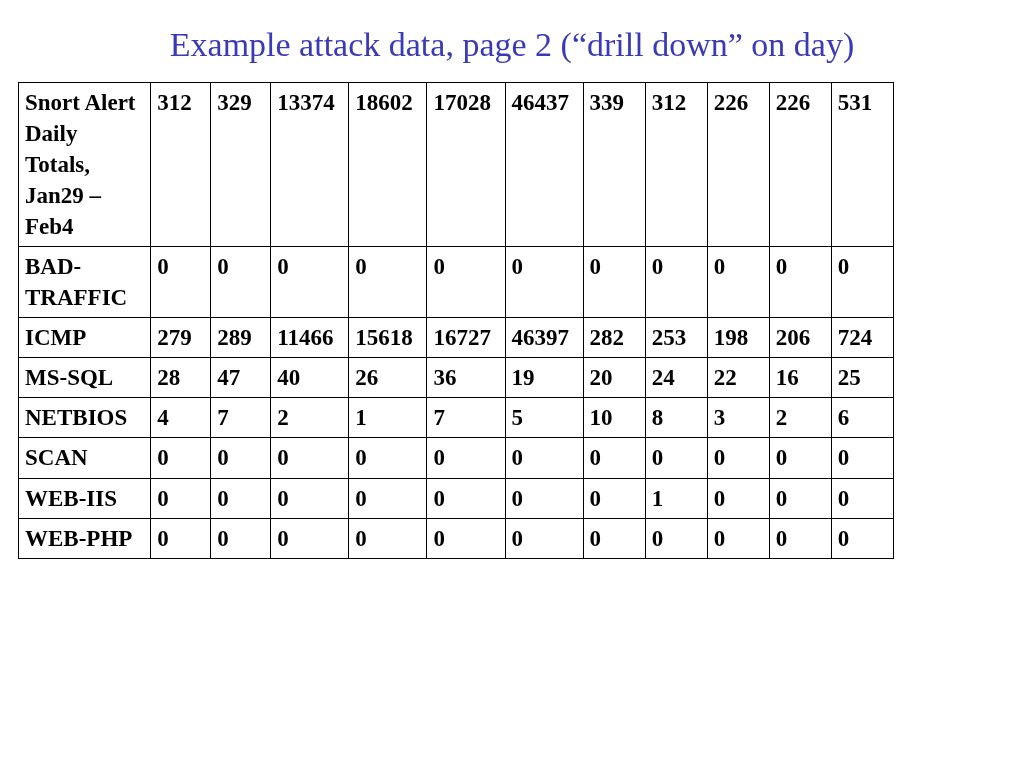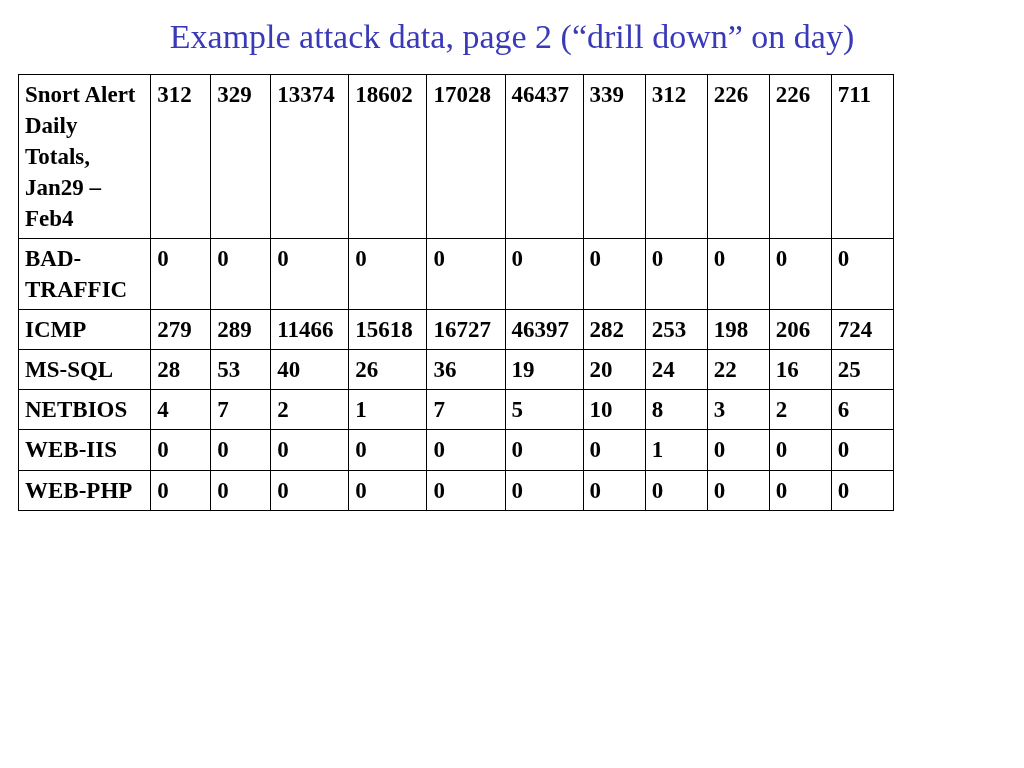--- a/index.html
+++ b/index.html
@@ -4,21 +4,21 @@
 <style>
   body {
     margin: 0;
     padding: 0;
     width: 1024px;
     height: 768px;
     background: #ffffff;
     font-family: "Times New Roman", Times, serif;
   }
   .slide {
-    padding: 12px 18px 0 18px;
+    padding: 20px 18px 0 18px;
   }
   .title {
     font-size: 34px;
     color: #3a3ab8;
     text-align: center;
     margin: 6px 0 18px 0;
     font-weight: normal;
   }
   table.data {
     border-collapse: collapse;
@@ -77,21 +77,21 @@
           <td>312</td>
           <td>329</td>
           <td>13374</td>
           <td>18602</td>
           <td>17028</td>
           <td>46437</td>
           <td>339</td>
           <td>312</td>
           <td>226</td>
           <td>226</td>
-          <td>711</td>
+          <td>531</td>
         </tr>
         <tr>
           <td>BAD-TRAFFIC</td>
           <td>0</td>
           <td>0</td>
           <td>0</td>
           <td>0</td>
           <td>0</td>
           <td>0</td>
           <td>0</td>
@@ -110,21 +110,21 @@
           <td>46397</td>
           <td>282</td>
           <td>253</td>
           <td>198</td>
           <td>206</td>
           <td>724</td>
         </tr>
         <tr>
           <td>MS-SQL</td>
           <td>28</td>
-          <td>53</td>
+          <td>47</td>
           <td>40</td>
           <td>26</td>
           <td>36</td>
           <td>19</td>
           <td>20</td>
           <td>24</td>
           <td>22</td>
           <td>16</td>
           <td>25</td>
         </tr>
@@ -134,20 +134,34 @@
           <td>7</td>
           <td>2</td>
           <td>1</td>
           <td>7</td>
           <td>5</td>
           <td>10</td>
           <td>8</td>
           <td>3</td>
           <td>2</td>
           <td>6</td>
+        </tr>
+        <tr>
+          <td>SCAN</td>
+          <td>0</td>
+          <td>0</td>
+          <td>0</td>
+          <td>0</td>
+          <td>0</td>
+          <td>0</td>
+          <td>0</td>
+          <td>0</td>
+          <td>0</td>
+          <td>0</td>
+          <td>0</td>
         </tr>
         <tr>
           <td>WEB-IIS</td>
           <td>0</td>
           <td>0</td>
           <td>0</td>
           <td>0</td>
           <td>0</td>
           <td>0</td>
           <td>0</td>

